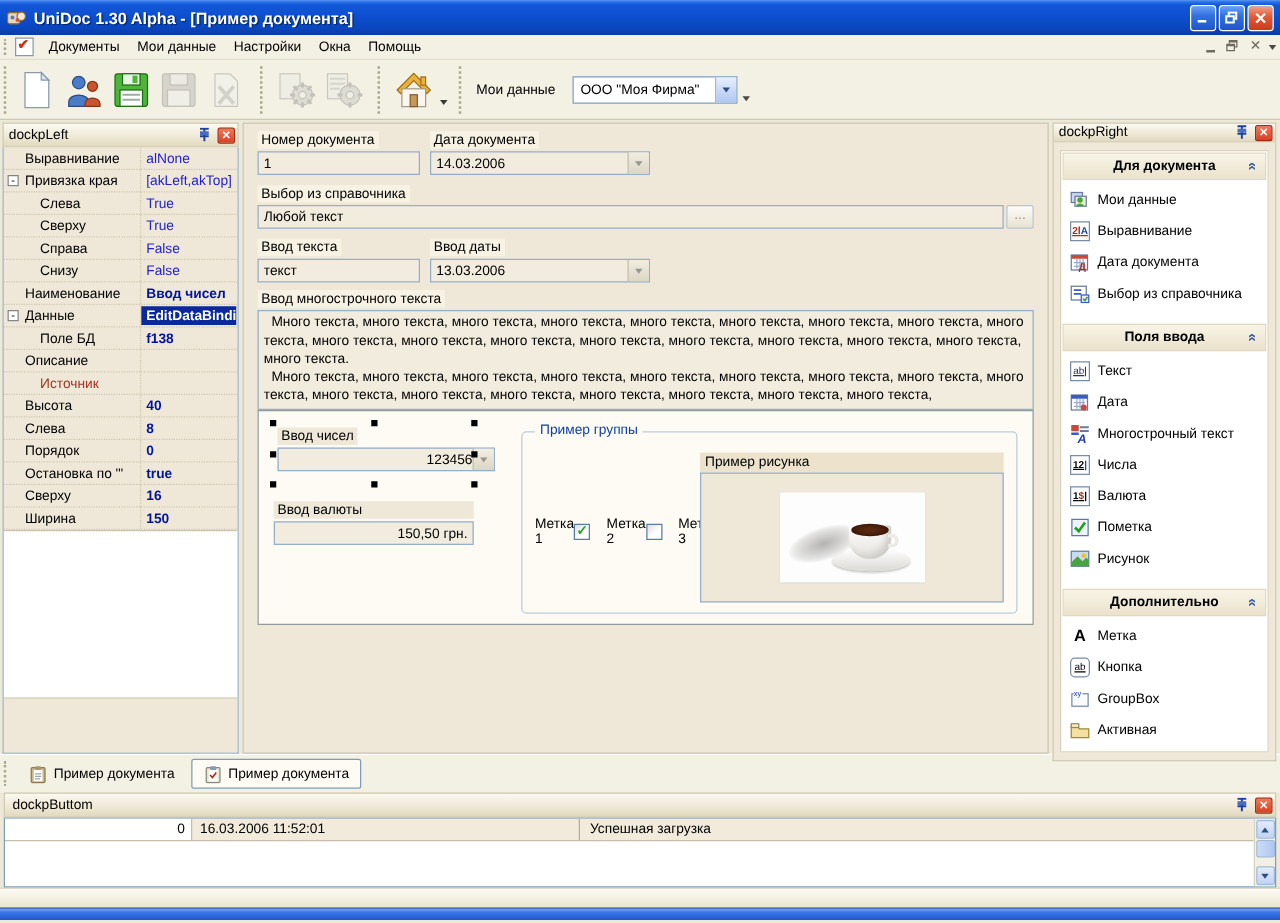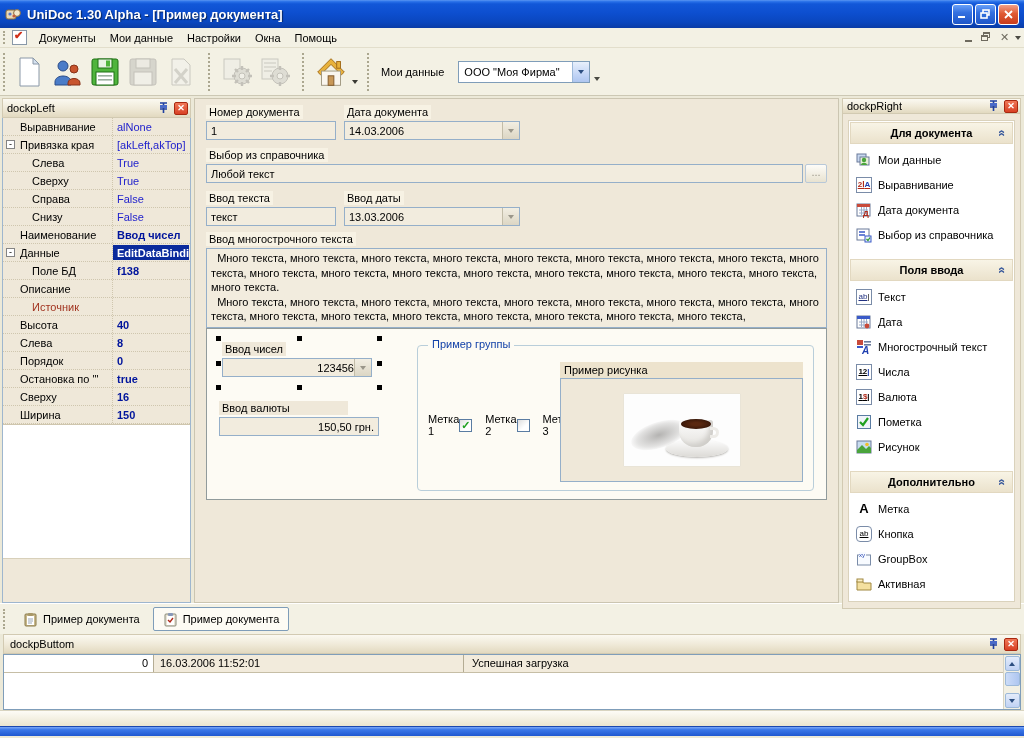--- a/index.html
+++ b/index.html
@@ -89,22 +89,22 @@
   
   .tabstrip{display:flex;margin-top:20px;align-items:flex-end;height:21px;}
   .tab{padding:3px 9px 2px 9px;border:1px solid #919B9C;border-bottom:none;background:linear-gradient(180deg,#FEFEFA,#EFECDD);
     border-radius:3px 3px 0 0;margin-right:2px;position:relative;color:#000;}
   .tab.active{background:#FDFBF4;border-top:3px solid #E5940E;z-index:2;padding-top:3px;height:23px;}
   .tabpage{background:#FDFBF4;border:1px solid #919B9C;height:172px;padding:10px 12px;display:flex;gap:18px;position:relative;}
   
   .sel-wrap{position:relative;width:160px;height:48px;}
   .handle{position:absolute;width:5px;height:5px;background:#000;}
   .num-label{display:inline-block;background:#EFE8D9;padding:1px 3px;margin:3px 0 2px 3px;}
-  .num-field{margin-left:3px;width:150px;}
-  .cur-label{display:inline-block;background:#EFE8D9;padding:1px 3px;margin-bottom:2px;width:129px;}
+  .num-field{margin-left:3px;width:174px;}
+  .cur-label{display:inline-block;background:#EFE8D9;padding:1px 3px;margin-bottom:2px;width:160px;}
   .cur-field{width:160px;}
   
   .groupbox{flex:1;border:1px solid #B9CEDA;border-radius:4px;margin-top:6px;position:relative;padding:16px 10px 8px 10px;display:flex;gap:14px;height:146px;}
   .gb-legend{position:absolute;top:-8px;left:10px;background:#FDFBF4;padding:0 4px;color:#1241A8;}
   .checks{width:118px;display:flex;flex-direction:row;gap:13px;padding-top:6px;}
   .checkrow{display:flex;align-items:center;}
   .checkrow .cl{flex:1;}
   .cb{width:13px;height:13px;border:1px solid #5A7CA2;background:linear-gradient(135deg,#DEDEDE,#FFFFFF 60%);
     display:flex;align-items:center;justify-content:center;color:#21A121;font-size:11px;font-weight:bold;line-height:1;}
   .picwrap{flex:1;display:flex;flex-direction:column;}

